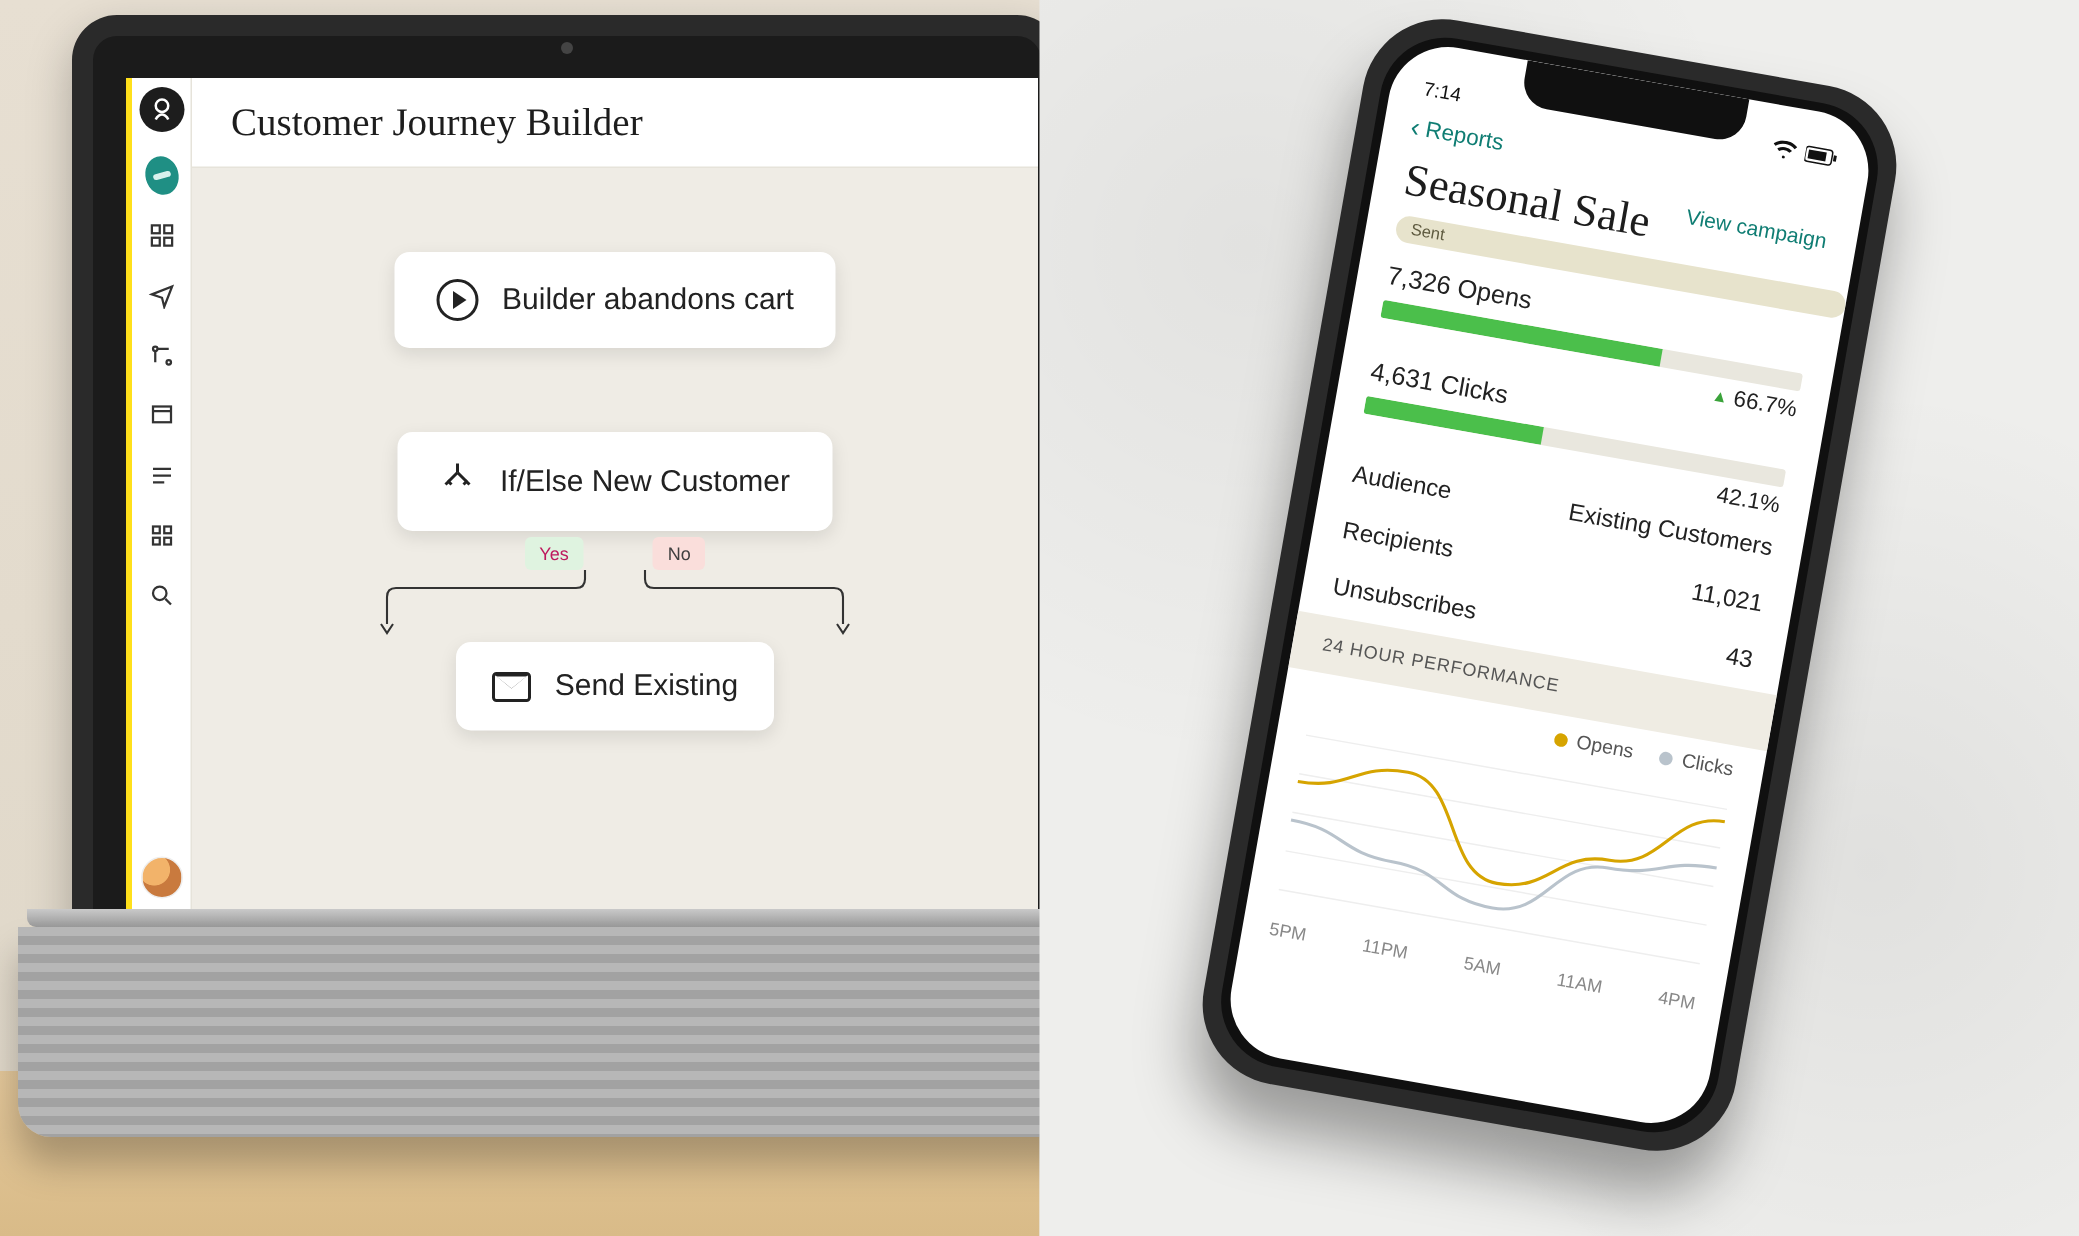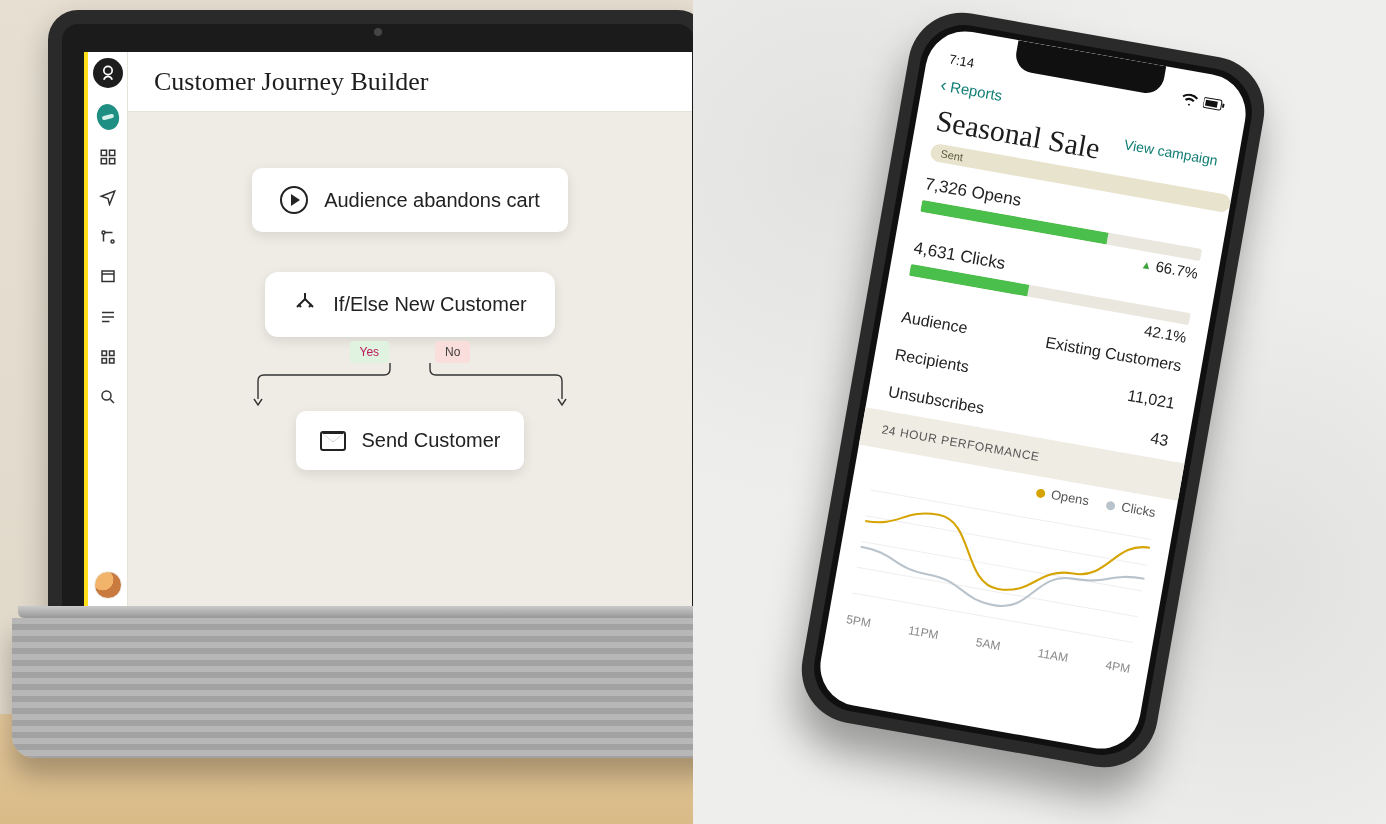--- a/index.html
+++ b/index.html
@@ -97,21 +97,21 @@
     background:#fff; border-radius:10px; box-shadow:0 4px 12px rgba(0,0,0,.10);
     display:flex; align-items:center; gap:16px; padding:18px 28px;
     font-size:20px; color:#222;
   }
   .trigger { margin-top:28px; }
   .play {
     width:28px;height:28px;border:2px solid #222;border-radius:50%;
     display:flex;align-items:center;justify-content:center;
   }
   .play::after{content:"";border-left:9px solid #222;border-top:6px solid transparent;border-bottom:6px solid transparent;margin-left:3px;}
-  .condition { margin-top:40px; position:relative;border-radius:13px; }
+  .condition { margin-top:56px; position:relative; }
   .split svg{stroke:#222;}
   .branch-labels{position:absolute;left:0;right:0;bottom:-26px;display:flex;justify-content:center;gap:46px;font-size:12px;}
   .chip{padding:4px 10px;border-radius:4px;}
   .chip.yes{background:#dff3e0;color:#be185d;}
   .chip.no {background:#fadedb;color:#404040;}
   .connectors{width:330px;height:44px;margin-top:26px;position:relative;}
   .connectors svg{position:absolute;inset:0;}
   .actions{display:flex;gap:26px;margin-top:4px;}
   .actions .node{padding:18px 24px;}
   .mail{width:26px;height:20px;border:2px solid #222;border-radius:3px;position:relative;}
@@ -234,21 +234,21 @@
             </div>
             <div class="avatar"></div>
           </div>
 
           <div class="app">
             <div class="titlebar">Customer Journey Builder</div>
 
             <div class="canvas">
               <div class="node trigger">
                 <span class="play"></span>
-                <span>Audience abandons cart</span>
+                <span>Builder abandons cart</span>
               </div>
 
               <div class="node condition">
                 <span class="split">
                   <svg width="24" height="24" viewBox="0 0 24 24" fill="none" stroke="#222" stroke-width="2">
                       <path d="M12 3v6"></path>
                       <path d="M12 9l-6 6"></path>
                       <path d="M12 9l6 6"></path>
                       <path d="M4 17l2-2 2 2"></path>
                       <path d="M16 17l2-2 2 2"></path>
@@ -266,21 +266,21 @@
                   <path d="M145 0 v6 q0 6 -6 6 h-120 q-6 0 -6 6 v18"></path>
                   <path d="M185 0 v6 q0 6 6 6 h120 q6 0 6 6 v18"></path>
                   <path d="M9 36 l4 6 l4 -6"></path>
                   <path d="M313 36 l4 6 l4 -6"></path>
                 </svg>
               </div>
 
               <div class="actions">
                 <div class="node">
                   <span class="mail"></span>
-                  <span>Send Customer</span>
+                  <span>Send Existing</span>
                 </div>
               </div>
             </div>
           </div>
         </div>
       </div>
       <div class="hinge"></div>
       <div class="base"></div>
     </div>
   </div>

